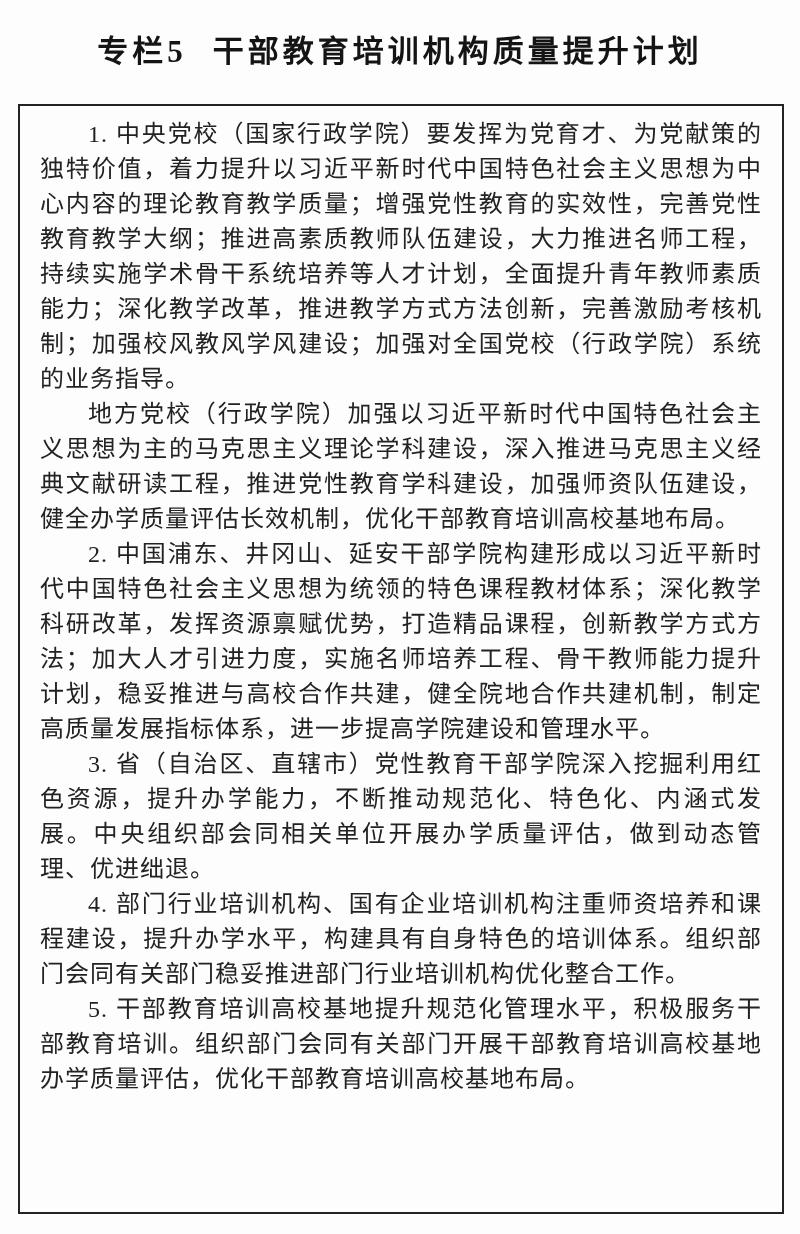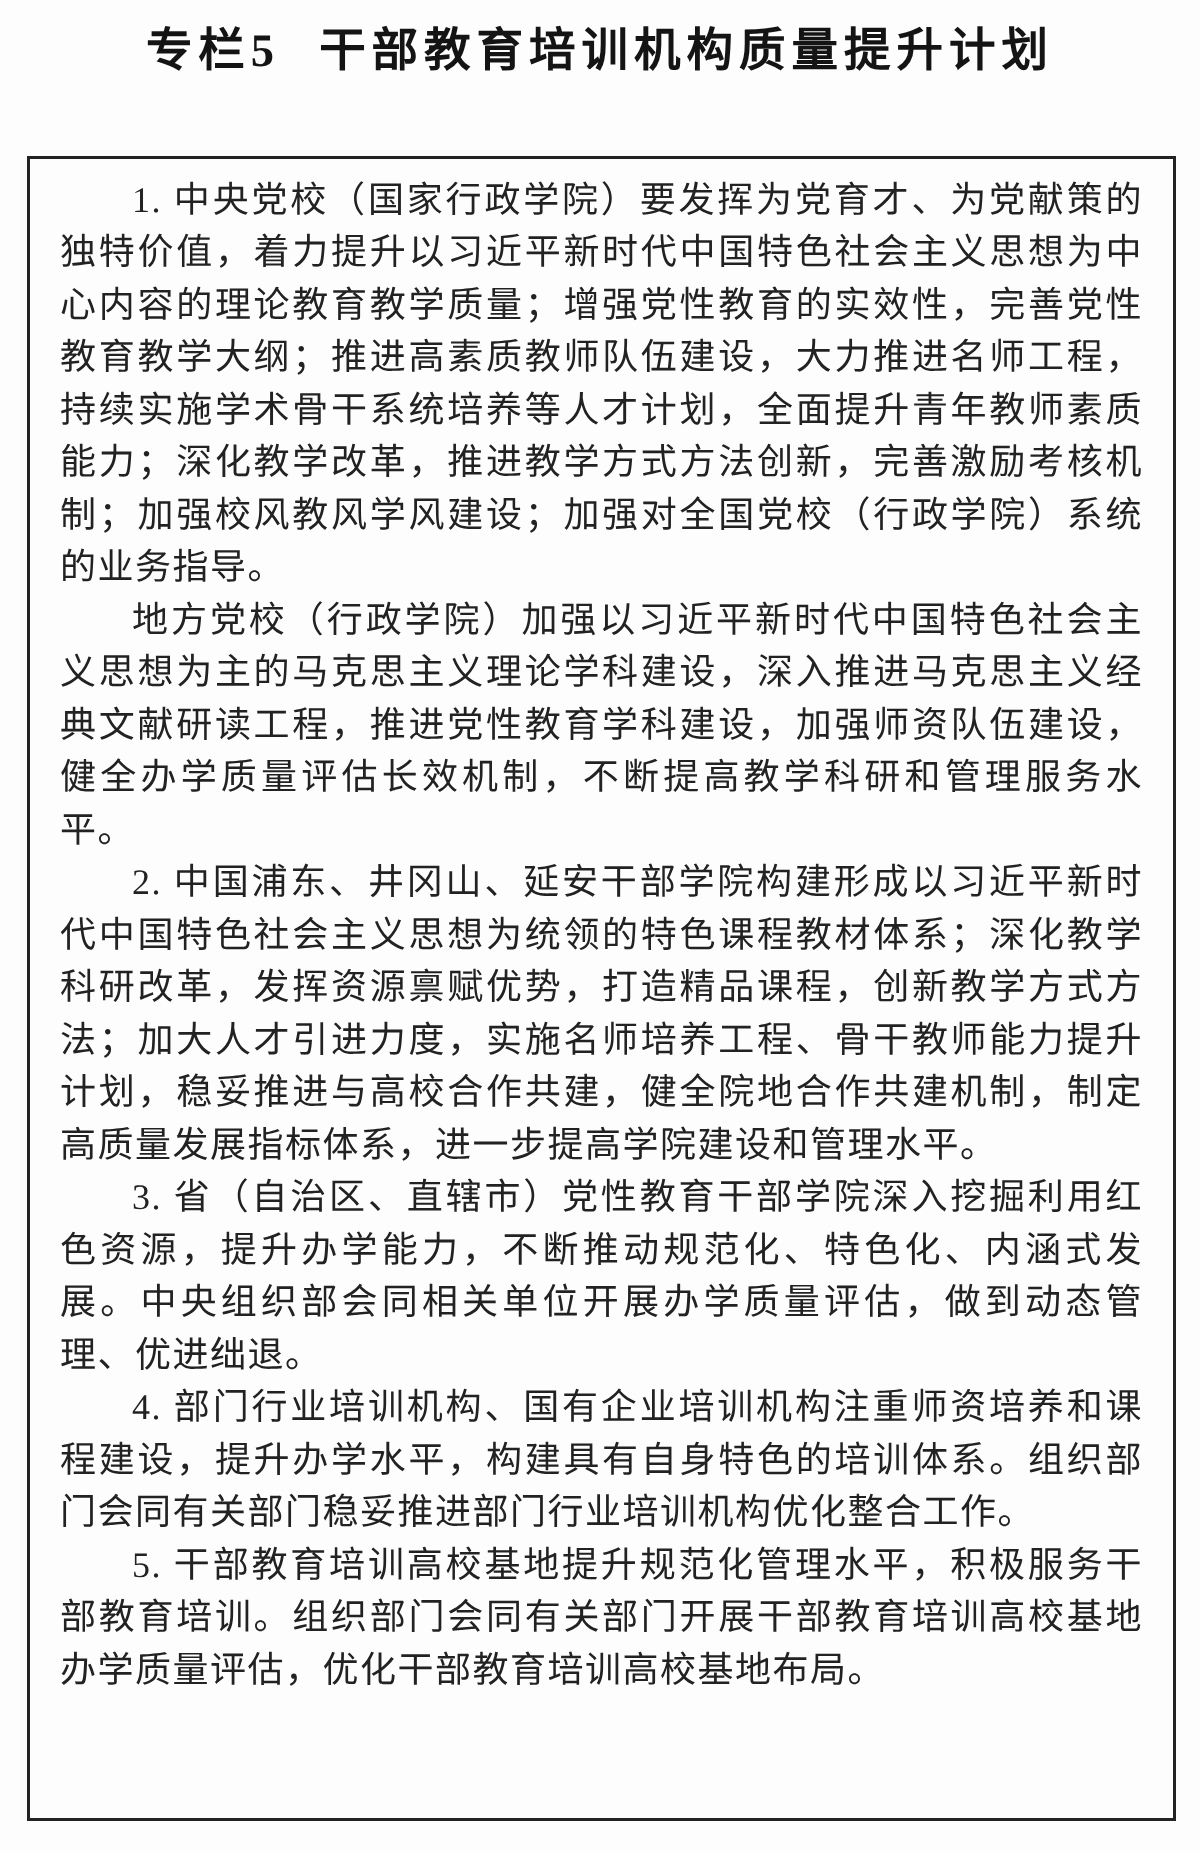--- a/index.html
+++ b/index.html
@@ -14,21 +14,21 @@
     color: #1e1e1e;
     overflow: hidden;
   }
   .page {
     position: relative;
     width: 800px;
     height: 1234px;
     background: #fdfdfd;
   }
   .title-row {
-    padding-top: 8px;
+    padding-top: 26px;
     text-align: center;
     font-weight: bold;
     font-size: 31px;
     letter-spacing: 4px;
     color: #141414;
     white-space: nowrap;
   }
   .title-row .col-label {
     margin-right: 26px;
   }
@@ -58,20 +58,20 @@
 <body>
 
 <div class="page">
 
   <div class="title-row">
     <span class="col-label">专栏5</span><span>干部教育培训机构质量提升计划</span>
   </div>
 
   <div class="content-box">
     <p>1. 中央党校（国家行政学院）要发挥为党育才、为党献策的独特价值，着力提升以习近平新时代中国特色社会主义思想为中心内容的理论教育教学质量；增强党性教育的实效性，完善党性教育教学大纲；推进高素质教师队伍建设，大力推进名师工程，持续实施学术骨干系统培养等人才计划，全面提升青年教师素质能力；深化教学改革，推进教学方式方法创新，完善激励考核机制；加强校风教风学风建设；加强对全国党校（行政学院）系统的业务指导。</p>
-    <p>地方党校（行政学院）加强以习近平新时代中国特色社会主义思想为主的马克思主义理论学科建设，深入推进马克思主义经典文献研读工程，推进党性教育学科建设，加强师资队伍建设，健全办学质量评估长效机制，不断提高教学科研和管理服务水平。</p>
+    <p>地方党校（行政学院）加强以习近平新时代中国特色社会主义思想为主的马克思主义理论学科建设，深入推进马克思主义经典文献研读工程，推进党性教育学科建设，加强师资队伍建设，健全办学质量评估长效机制，优化干部教育培训高校基地布局。</p>
     <p>2. 中国浦东、井冈山、延安干部学院构建形成以习近平新时代中国特色社会主义思想为统领的特色课程教材体系；深化教学科研改革，发挥资源禀赋优势，打造精品课程，创新教学方式方法；加大人才引进力度，实施名师培养工程、骨干教师能力提升计划，稳妥推进与高校合作共建，健全院地合作共建机制，制定高质量发展指标体系，进一步提高学院建设和管理水平。</p>
     <p>3. 省（自治区、直辖市）党性教育干部学院深入挖掘利用红色资源，提升办学能力，不断推动规范化、特色化、内涵式发展。中央组织部会同相关单位开展办学质量评估，做到动态管理、优进绌退。</p>
     <p>4. 部门行业培训机构、国有企业培训机构注重师资培养和课程建设，提升办学水平，构建具有自身特色的培训体系。组织部门会同有关部门稳妥推进部门行业培训机构优化整合工作。</p>
     <p>5. 干部教育培训高校基地提升规范化管理水平，积极服务干部教育培训。组织部门会同有关部门开展干部教育培训高校基地办学质量评估，优化干部教育培训高校基地布局。</p>
   </div>
 
 </div>
 
 </body></html>

